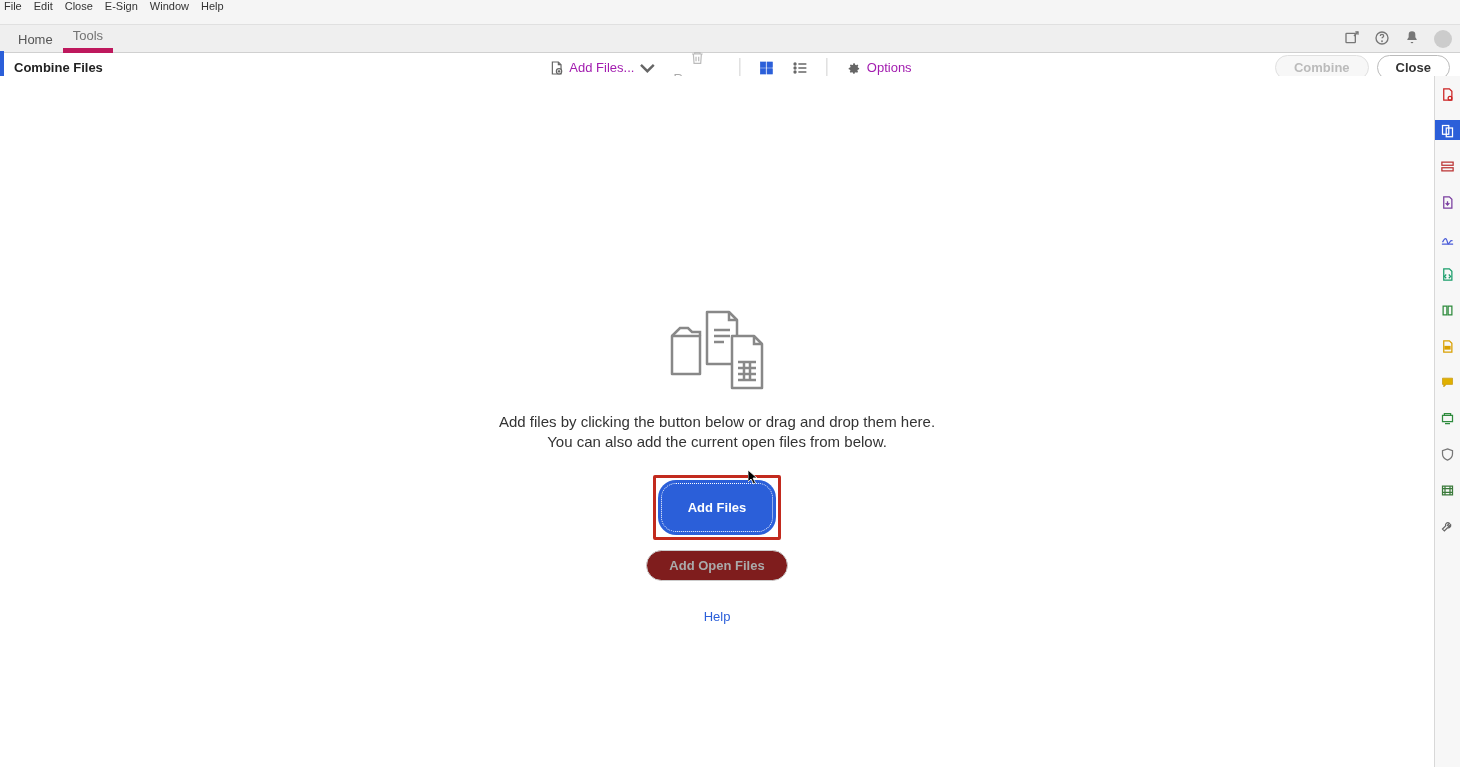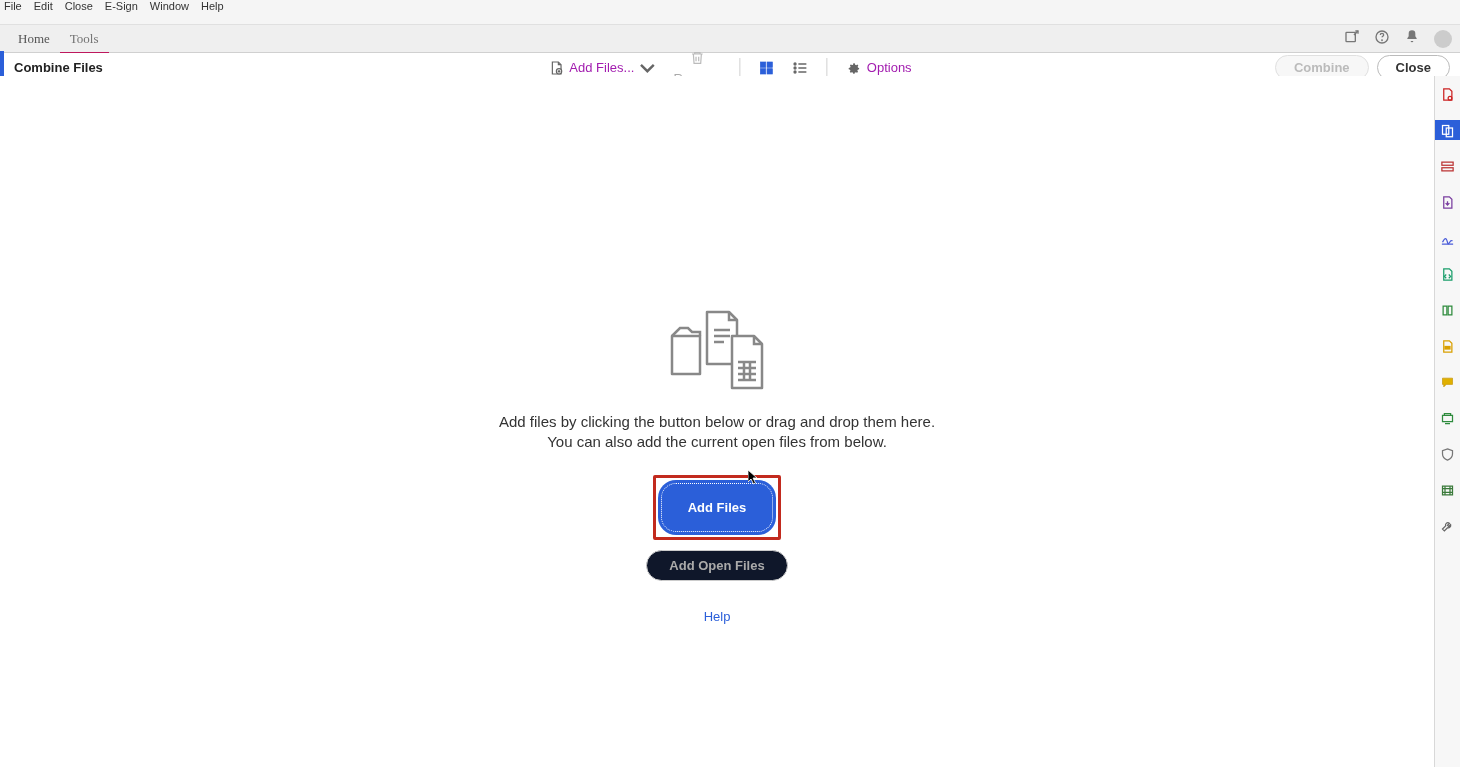--- a/index.html
+++ b/index.html
@@ -27,25 +27,24 @@
   .menubar span {
     margin-right: 12px;
     cursor: default;
   }
 
   
   .tabbar {
     height: 28px;
     background: #efefef;
     display: flex;
-    align-items: flex-start;
+    align-items: center;
     padding: 0 8px;
     border-bottom: 1px solid #d0d0d0;
     position: relative;
-    font-family: Liberation Serif, serif;
   }
   .tabbar .tab {
     padding: 6px 10px 5px 10px;
     font-size: 13px;
     color: #555;
     cursor: default;
   }
   .tabbar .tab.active {
     color: #737373;
     border-bottom: 8px solid #be185d;
@@ -177,21 +176,21 @@
     border: none;
     border-radius: 18px;
     padding: 20px 30px;
     font-size: 13px;
     font-weight: 600;
     outline: 1px dotted #fff;
     outline-offset: -4px;
     position: relative;
   }
   .btn-secondary-outline {
-    background: #0f172a;
+    background: #7f1d1d;
     color: #aaa;
     border: 1px solid #ccc;
     border-radius: 18px;
     padding: 7px 22px;
     font-size: 13px;
     font-weight: 600;
     margin-bottom: 28px;
   }
   .help-link {
     color: #2b5fd9;

